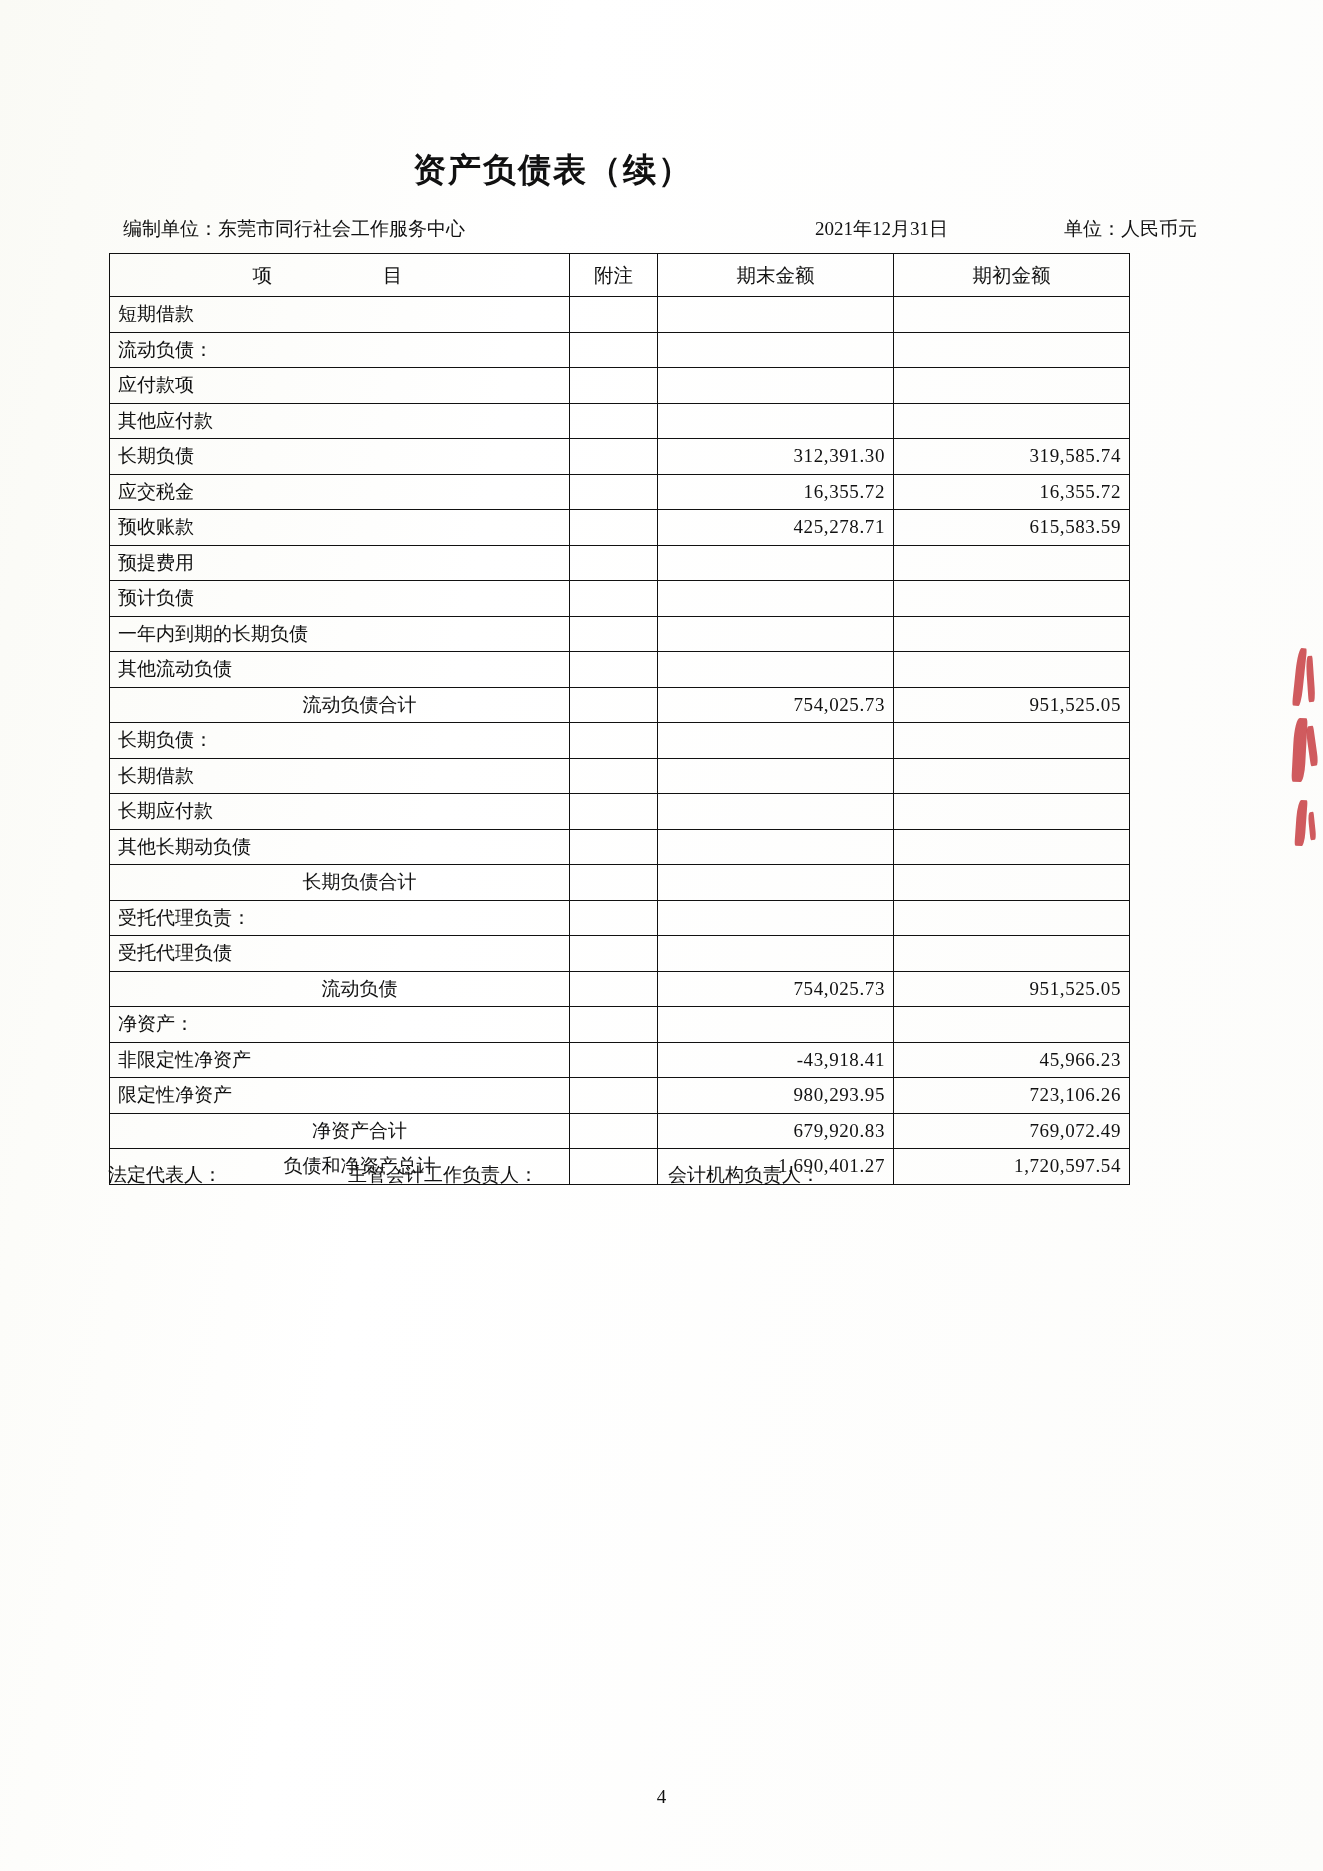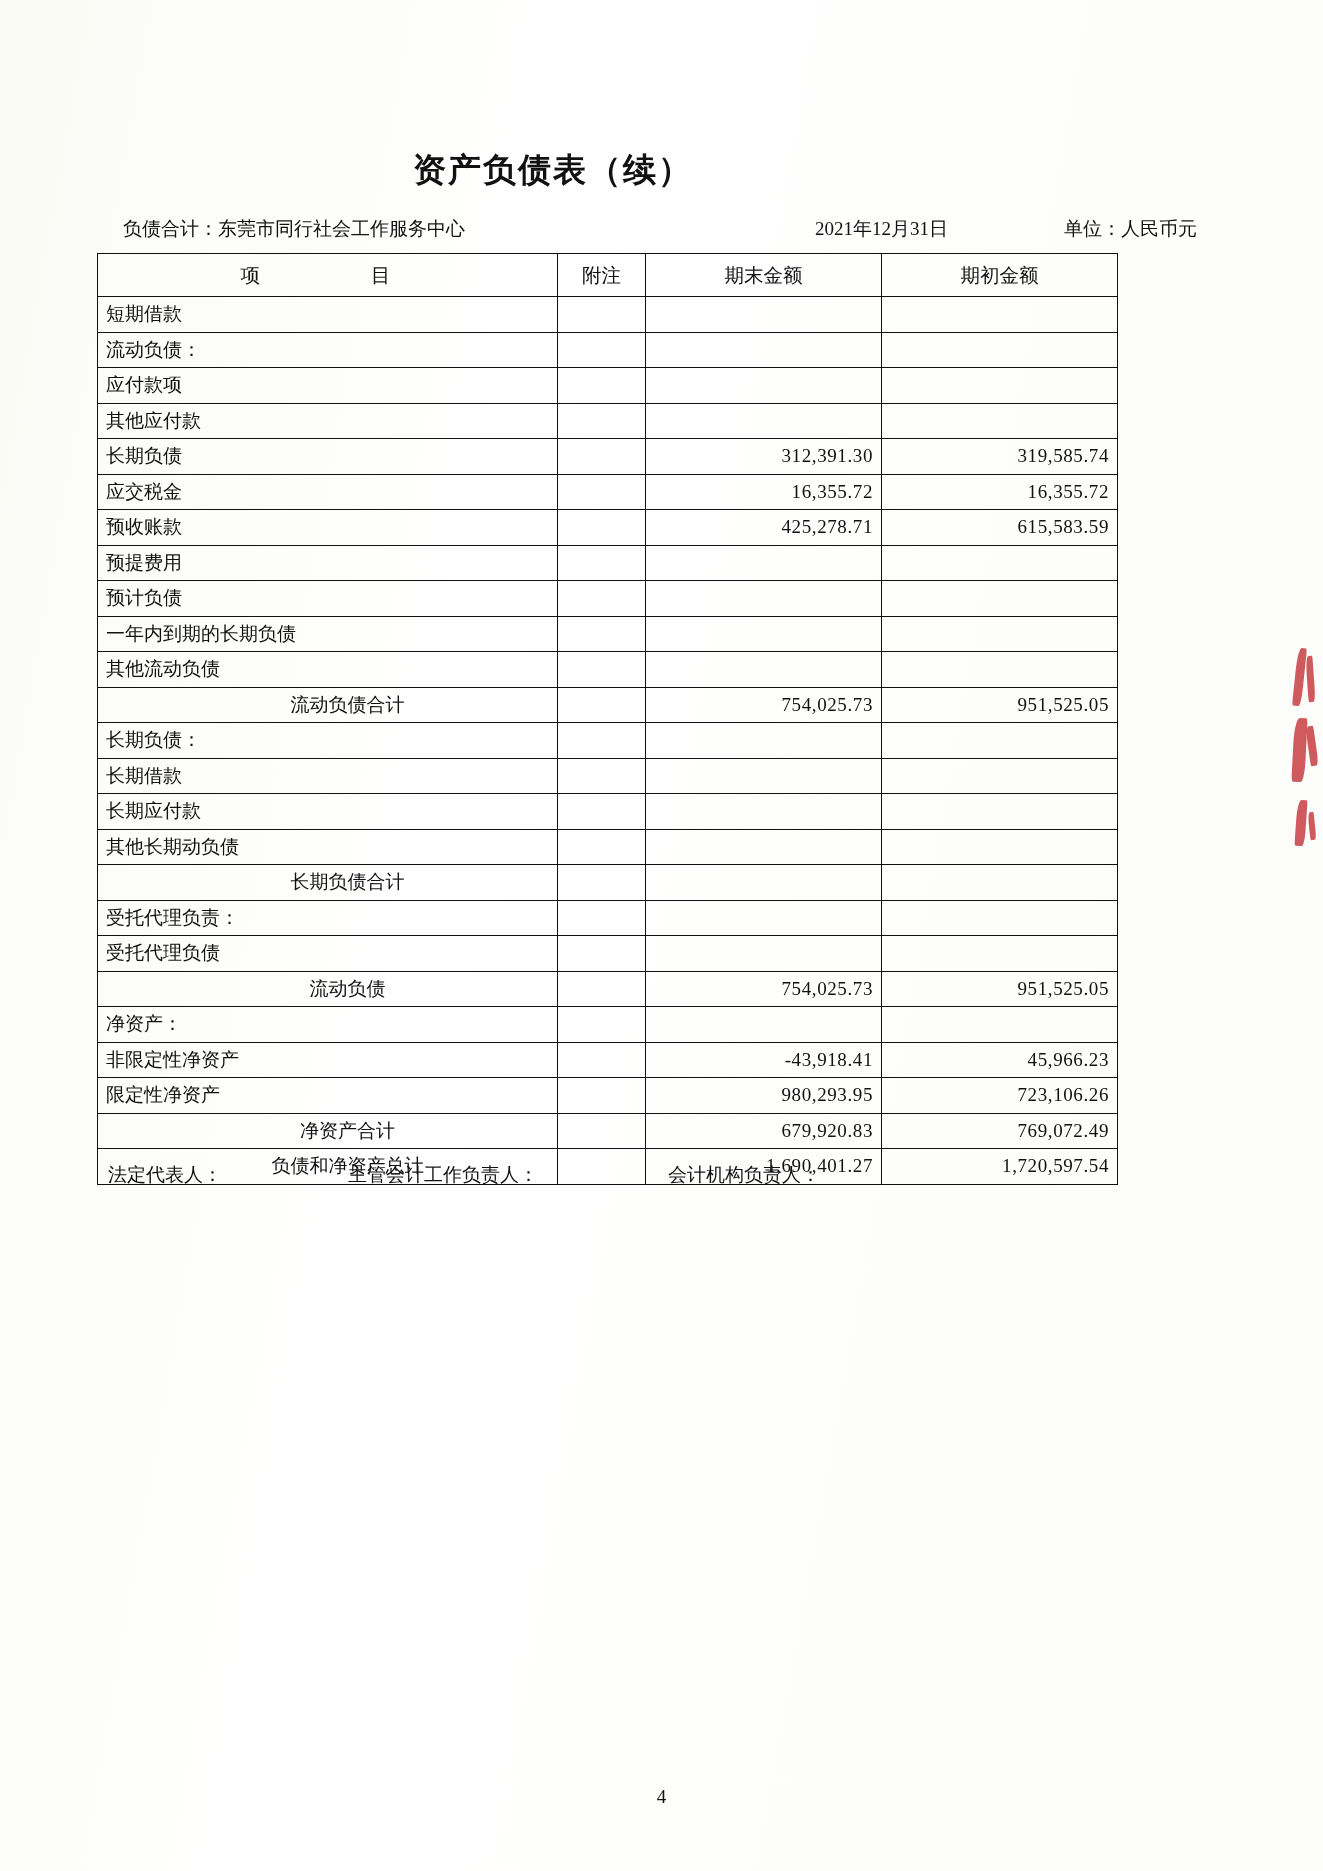--- a/index.html
+++ b/index.html
@@ -56,21 +56,21 @@
     padding-left: 35px;
   }
   .meta-currency {
     flex: 1;
     text-align: right;
     padding-right: 6px;
   }
   table.balance {
     position: absolute;
     top: 253px;
-    left: 97px;
+    left: 109px;
     width: 1020px;
     border-collapse: collapse;
     table-layout: fixed;
     font-size: 19px;
     padding-left: 28px;
   }
   table.balance td, table.balance th {
     border: 1.4px solid #111;
     height: 34.5px;
     padding: 0 8px;
@@ -147,21 +147,21 @@
 </style>
 </head>
 <body>
 
 <div class="page">
   <div class="scan-tint"></div>
 
   <div class="doc-title">资产负债表（续）</div>
 
   <div class="meta-row">
-    <div class="meta-unit">负债合计：东莞市同行社会工作服务中心</div>
+    <div class="meta-unit">编制单位：东莞市同行社会工作服务中心</div>
     <div class="meta-date">2021年12月31日</div>
     <div class="meta-currency">单位：人民币元</div>
   </div>
 
   <table class="balance">
     <colgroup>
       <col class="col-item">
         <col class="col-note">
         <col class="col-end">
         <col class="col-begin">

